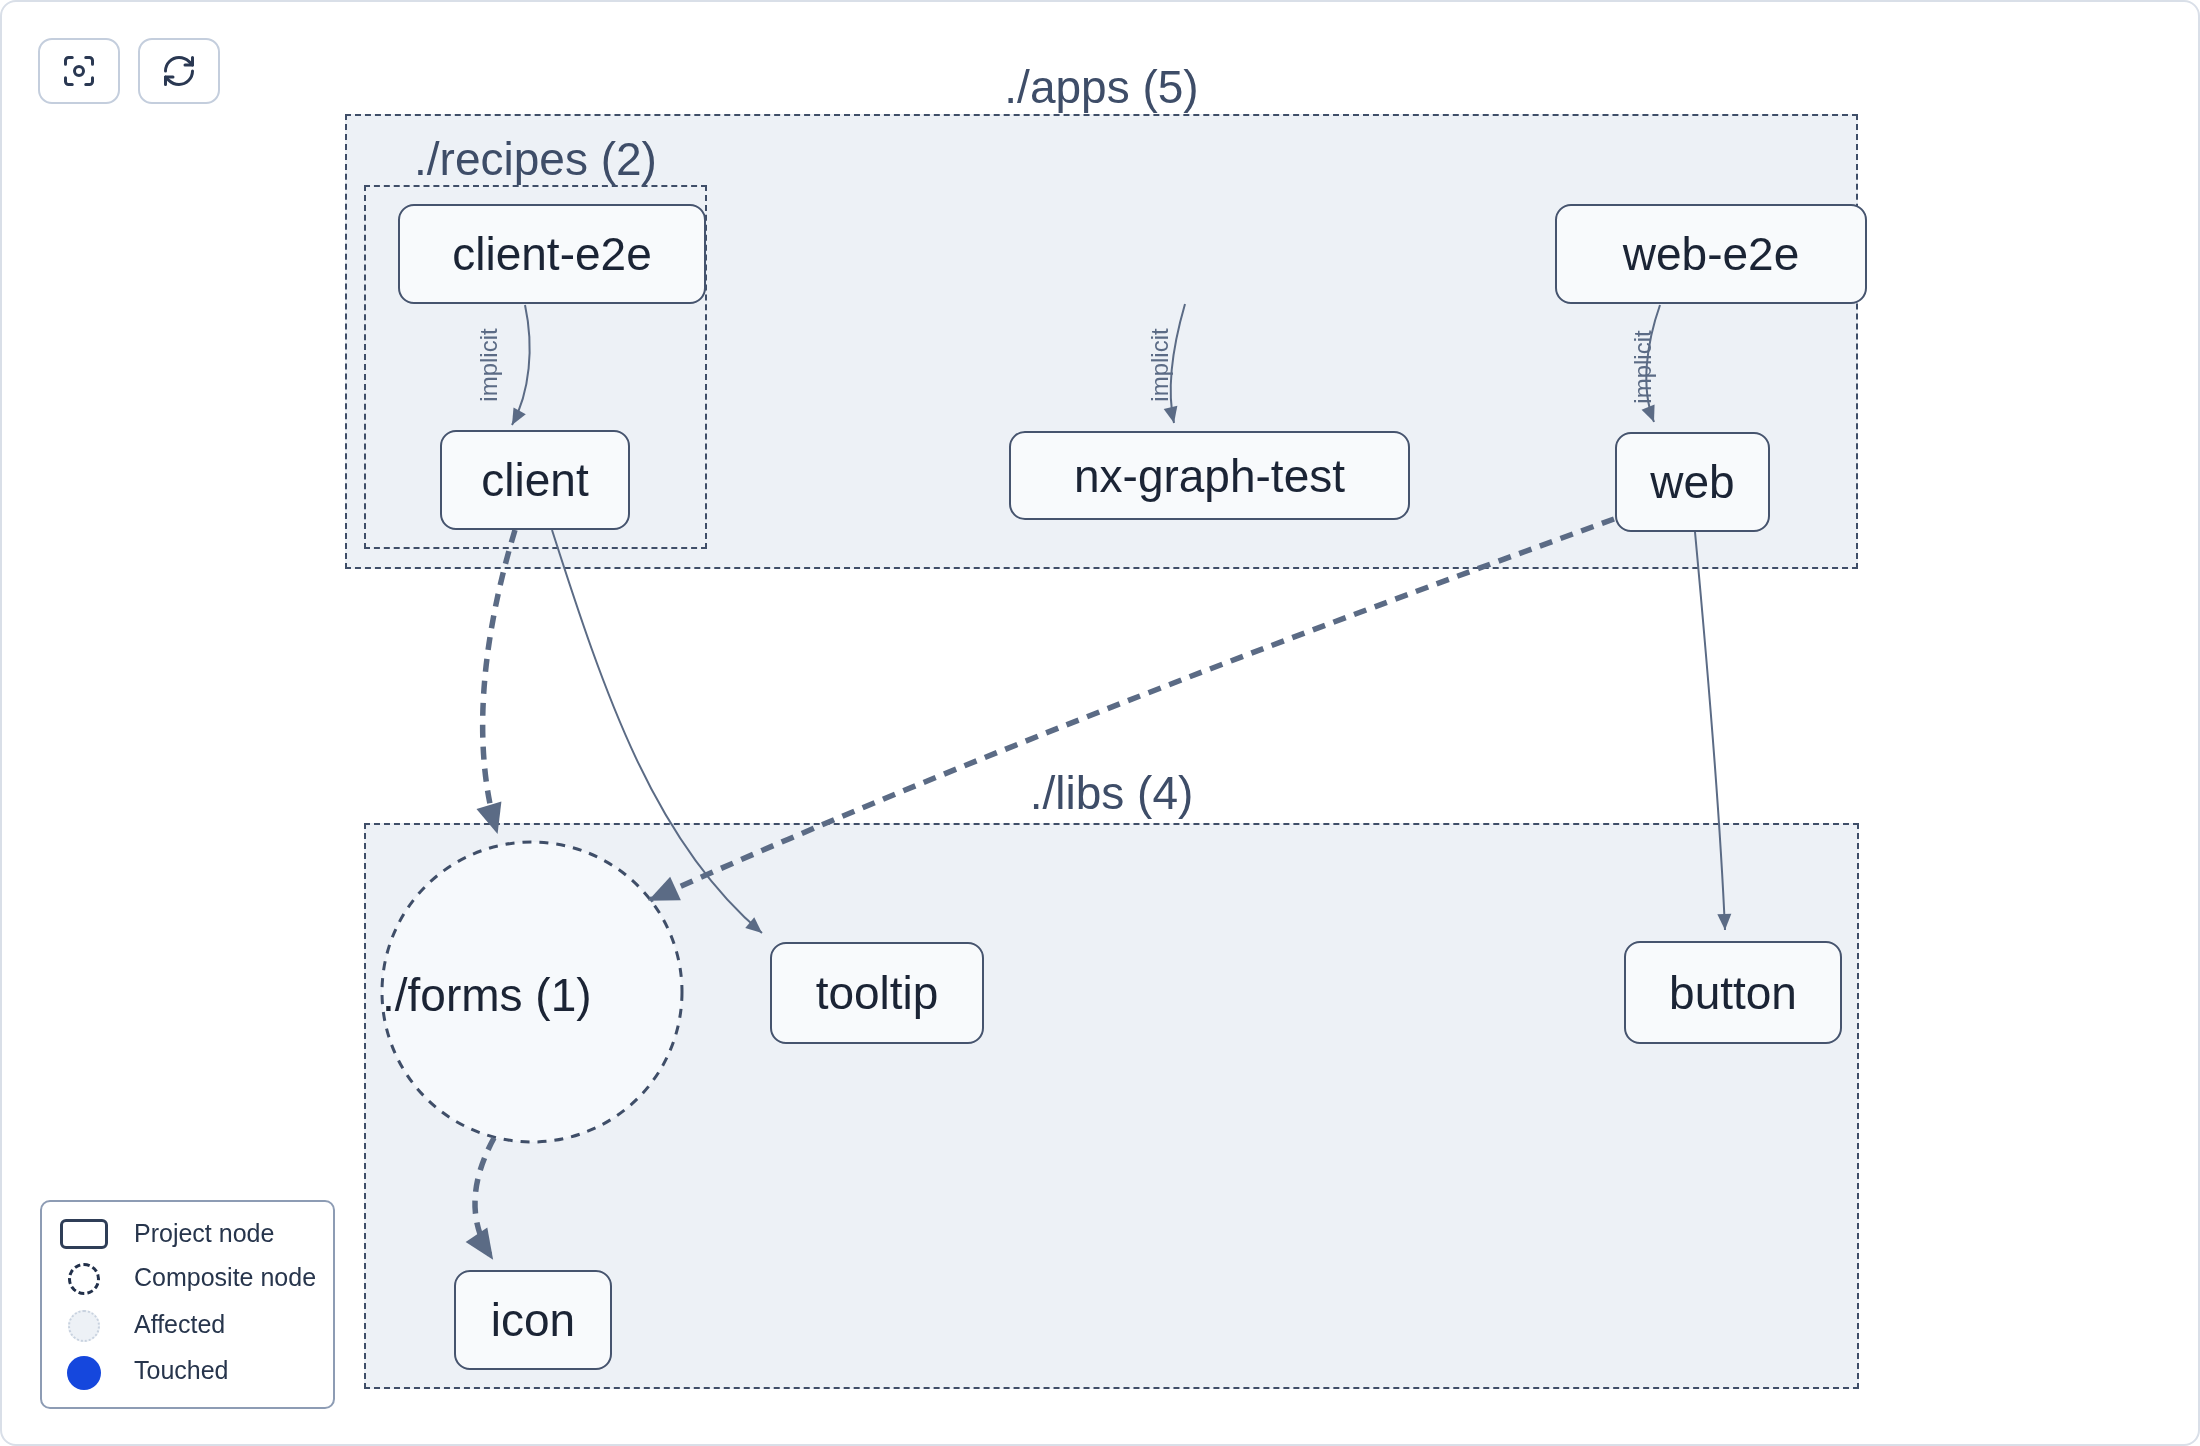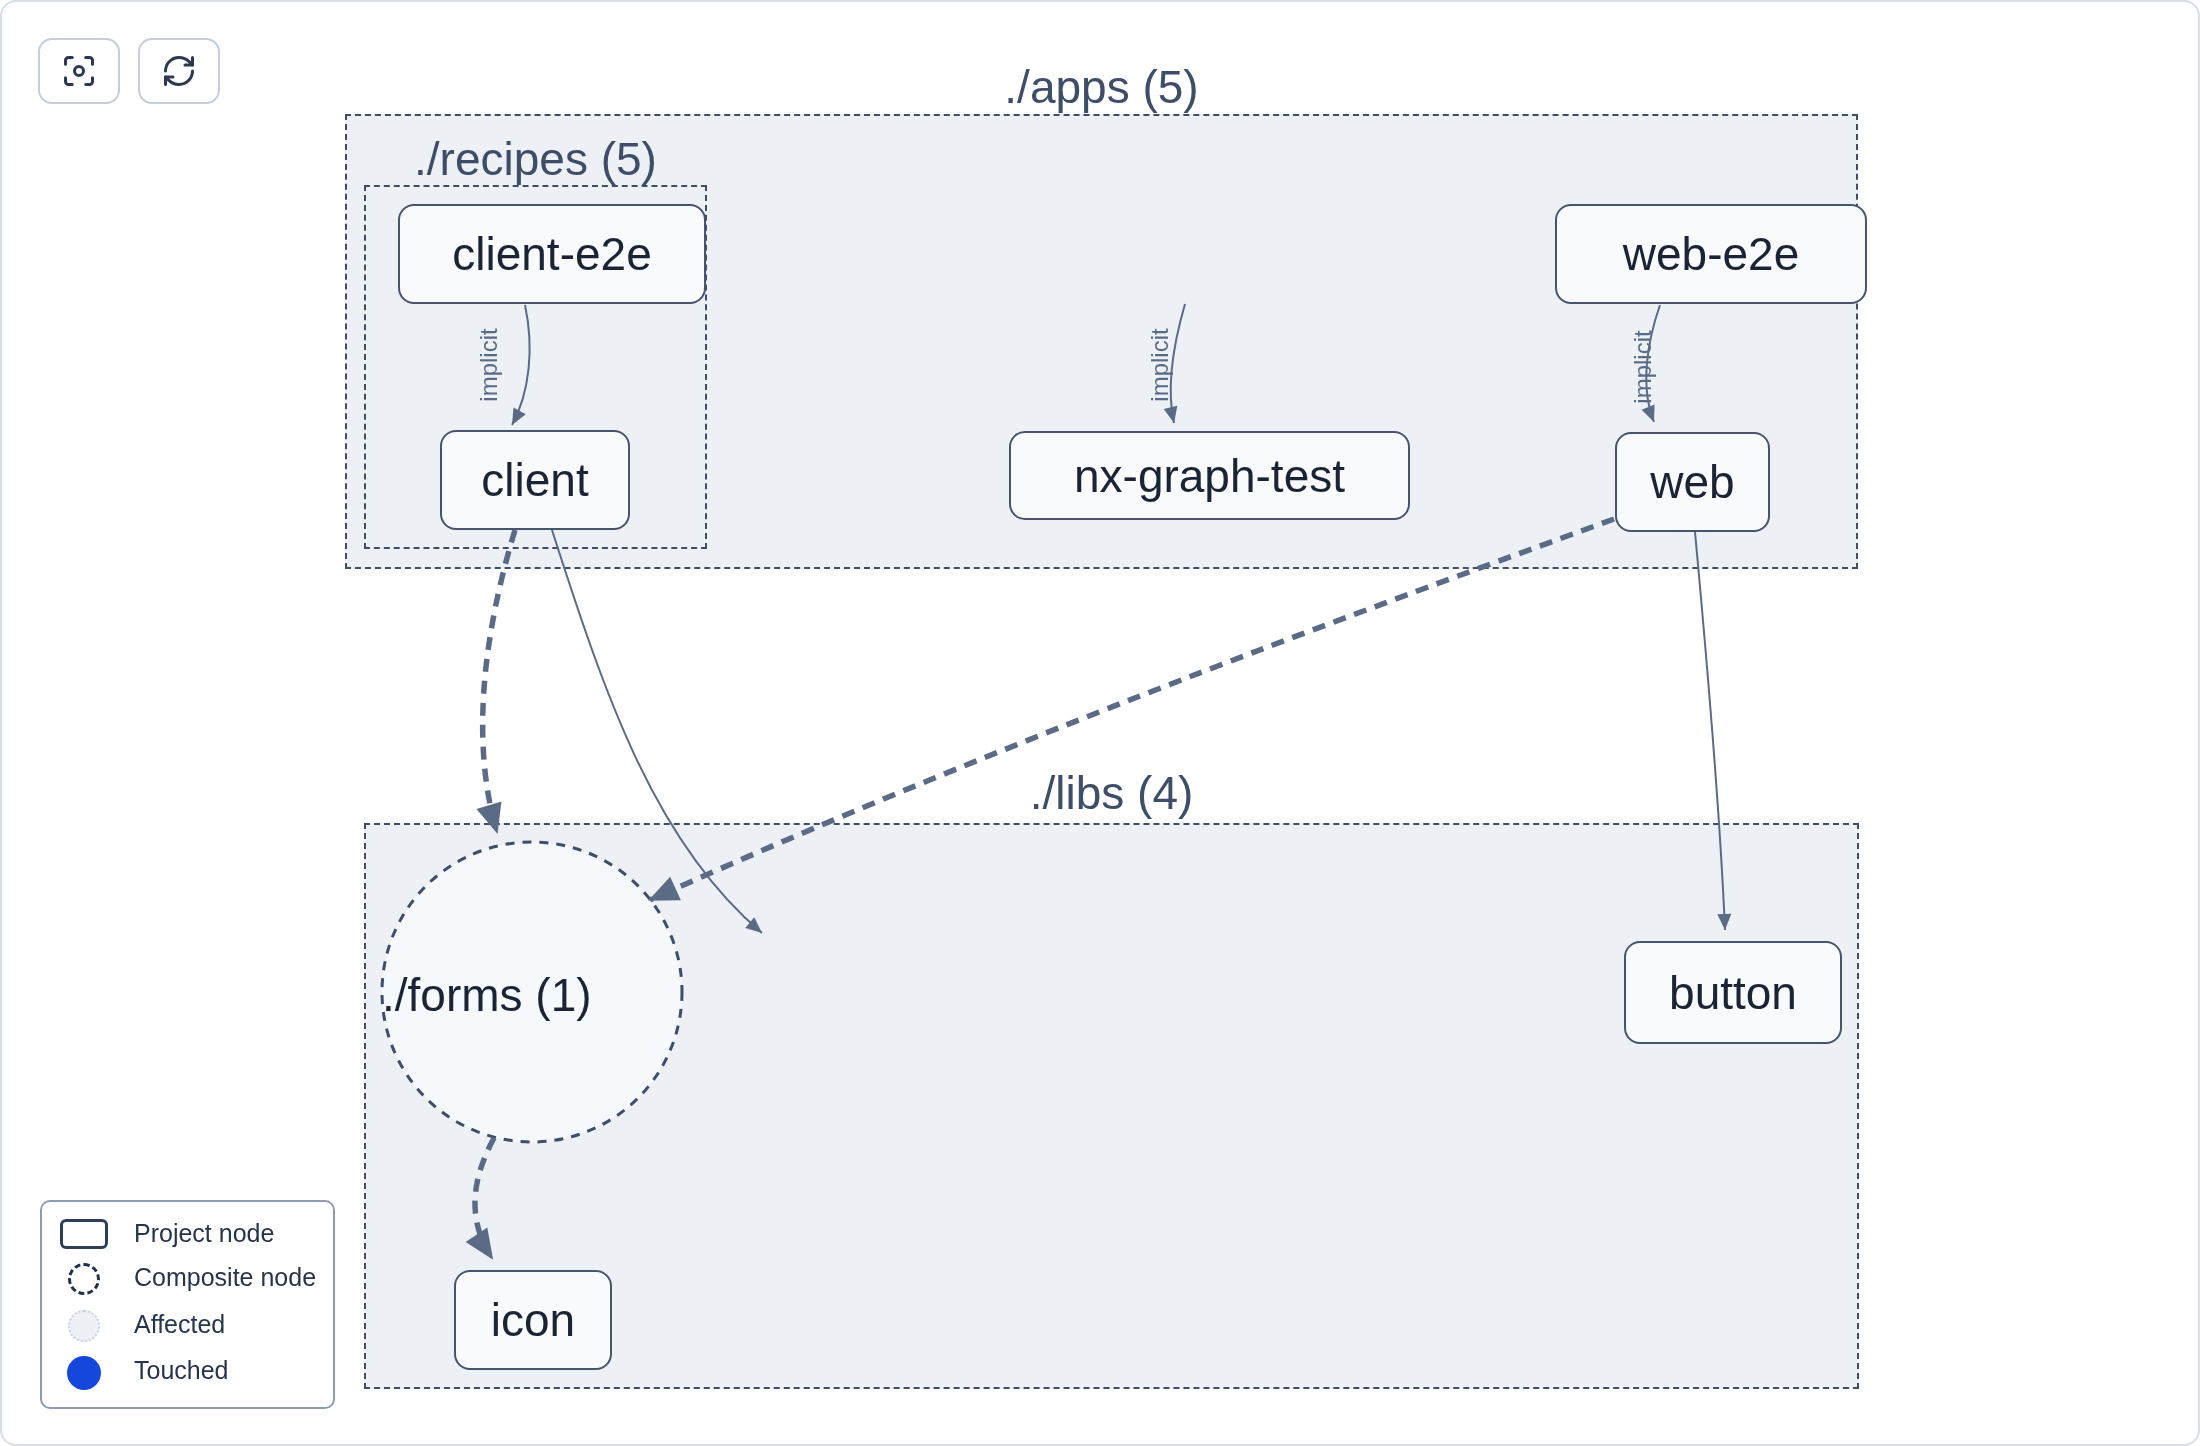--- a/index.html
+++ b/index.html
@@ -107,33 +107,34 @@
 
     <path d="M 513 528 C 482 630 468 740 495 830" stroke="#5b6b85" stroke-width="5.5" stroke-dasharray="13 9" fill="none" marker-end="url(#arrow-thick)"></path>
     <path d="M 1612 517 C 1440 580 1020 730 648 898" stroke="#5b6b85" stroke-width="5.5" stroke-dasharray="13 9" fill="none" marker-end="url(#arrow-thick)"></path>
     <path d="M 492 1136 C 468 1180 466 1220 490 1256" stroke="#5b6b85" stroke-width="5.5" stroke-dasharray="13 9" fill="none" marker-end="url(#arrow-thick)"></path>
 
     <path d="M 550 528 C 602 690 652 840 760 931" stroke="#5b6b85" stroke-width="2" fill="none" marker-end="url(#arrow-thin)"></path>
     <path d="M 1693 530 C 1706 670 1718 810 1723 928" stroke="#5b6b85" stroke-width="2" fill="none" marker-end="url(#arrow-thin)"></path>
   </svg>
 
   <div class="group-label" style="left:343px; top:62px; width:1513px;">./apps (5)</div>
-  <div class="group-label" style="left:362px; top:134px; width:343px;">./recipes (5)</div>
+  <div class="group-label" style="left:362px; top:134px; width:343px;">./recipes (2)</div>
   <div class="group-label" style="left:362px; top:768px; width:1495px;">./libs (4)</div>
   <div class="composite-label" style="left:380px; top:966px; width:300px;">./forms (1)</div>
 
   <div class="edge-label" style="left:487px; top:363px;">implicit</div>
   <div class="edge-label" style="left:1158px; top:363px;">implicit</div>
   <div class="edge-label" style="left:1641px; top:365px;">implicit</div>
 
   <div class="node" style="left:396px; top:202px; width:308px; height:100px;">client-e2e</div>
   <div class="node" style="left:1553px; top:202px; width:312px; height:100px;">web-e2e</div>
   <div class="node" style="left:438px; top:428px; width:190px; height:100px;">client</div>
   <div class="node" style="left:1007px; top:429px; width:401px; height:89px;">nx-graph-test</div>
   <div class="node" style="left:1613px; top:430px; width:155px; height:100px;">web</div>
+  <div class="node" style="left:768px; top:940px; width:214px; height:102px;">tooltip</div>
   <div class="node" style="left:1622px; top:939px; width:218px; height:103px;">button</div>
   <div class="node" style="left:452px; top:1268px; width:158px; height:100px;">icon</div>
 
   <div class="toolbar">
     <div class="tool-btn">
       <svg viewBox="0 0 24 24">
         <path d="M3 7.5V5a2 2 0 0 1 2-2h2.5"></path>
         <path d="M16.5 3H19a2 2 0 0 1 2 2v2.5"></path>
         <path d="M21 16.5V19a2 2 0 0 1-2 2h-2.5"></path>
         <path d="M7.5 21H5a2 2 0 0 1-2-2v-2.5"></path>

